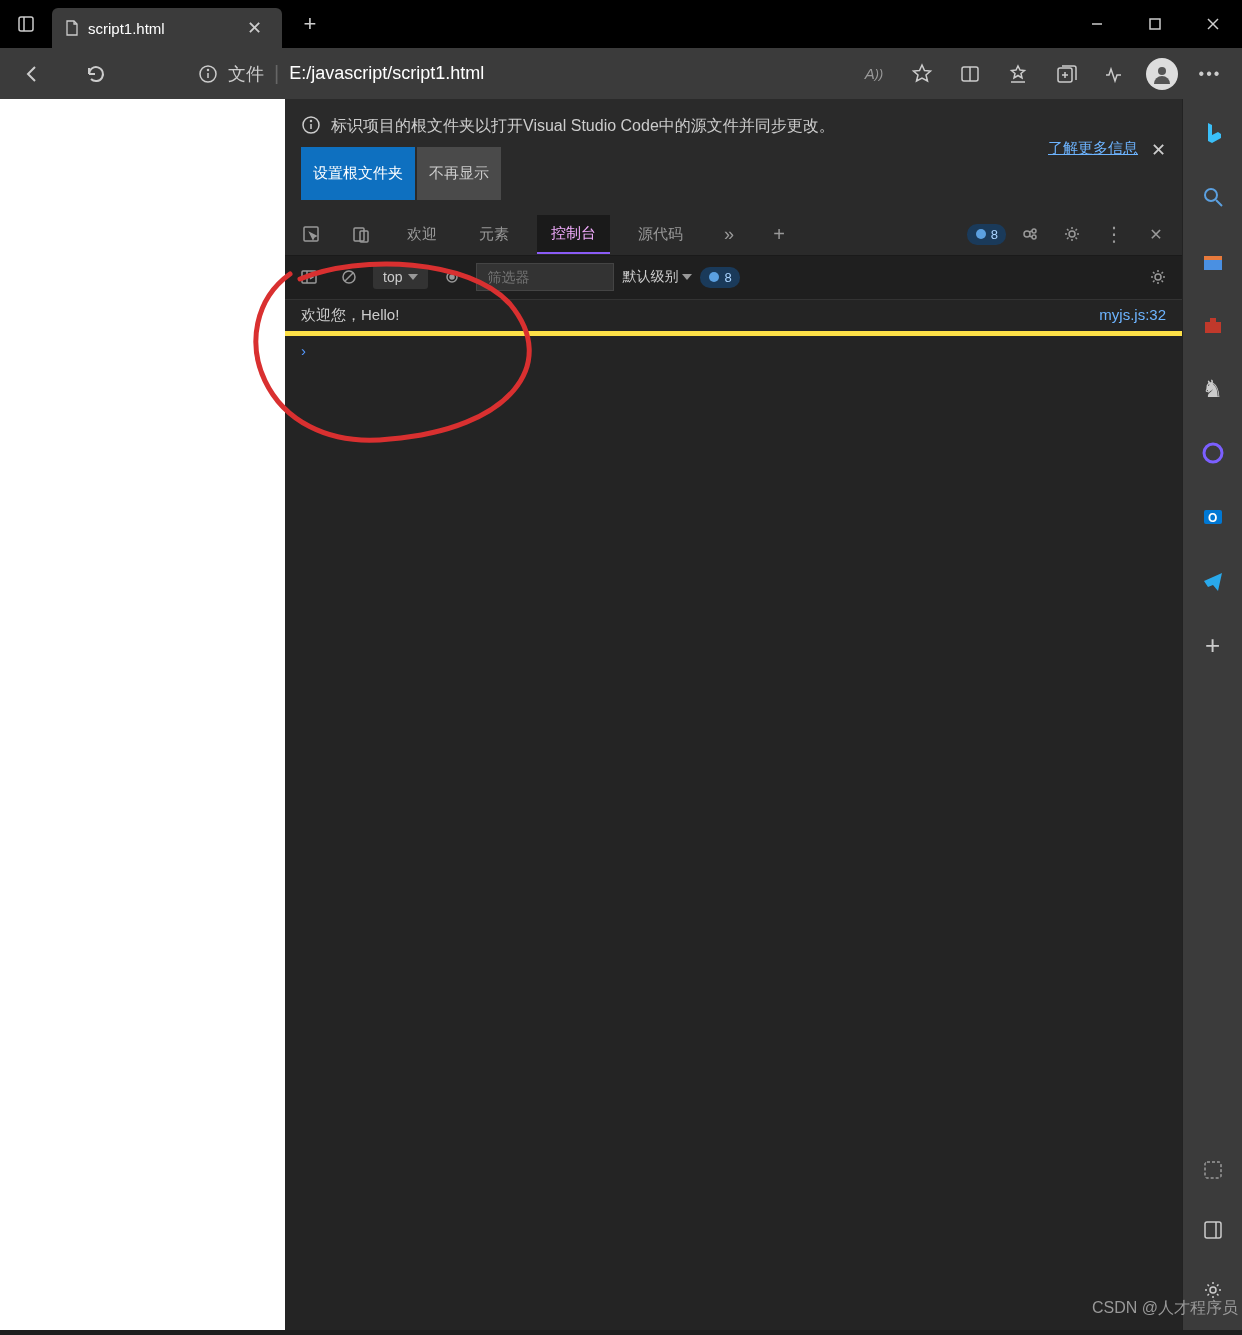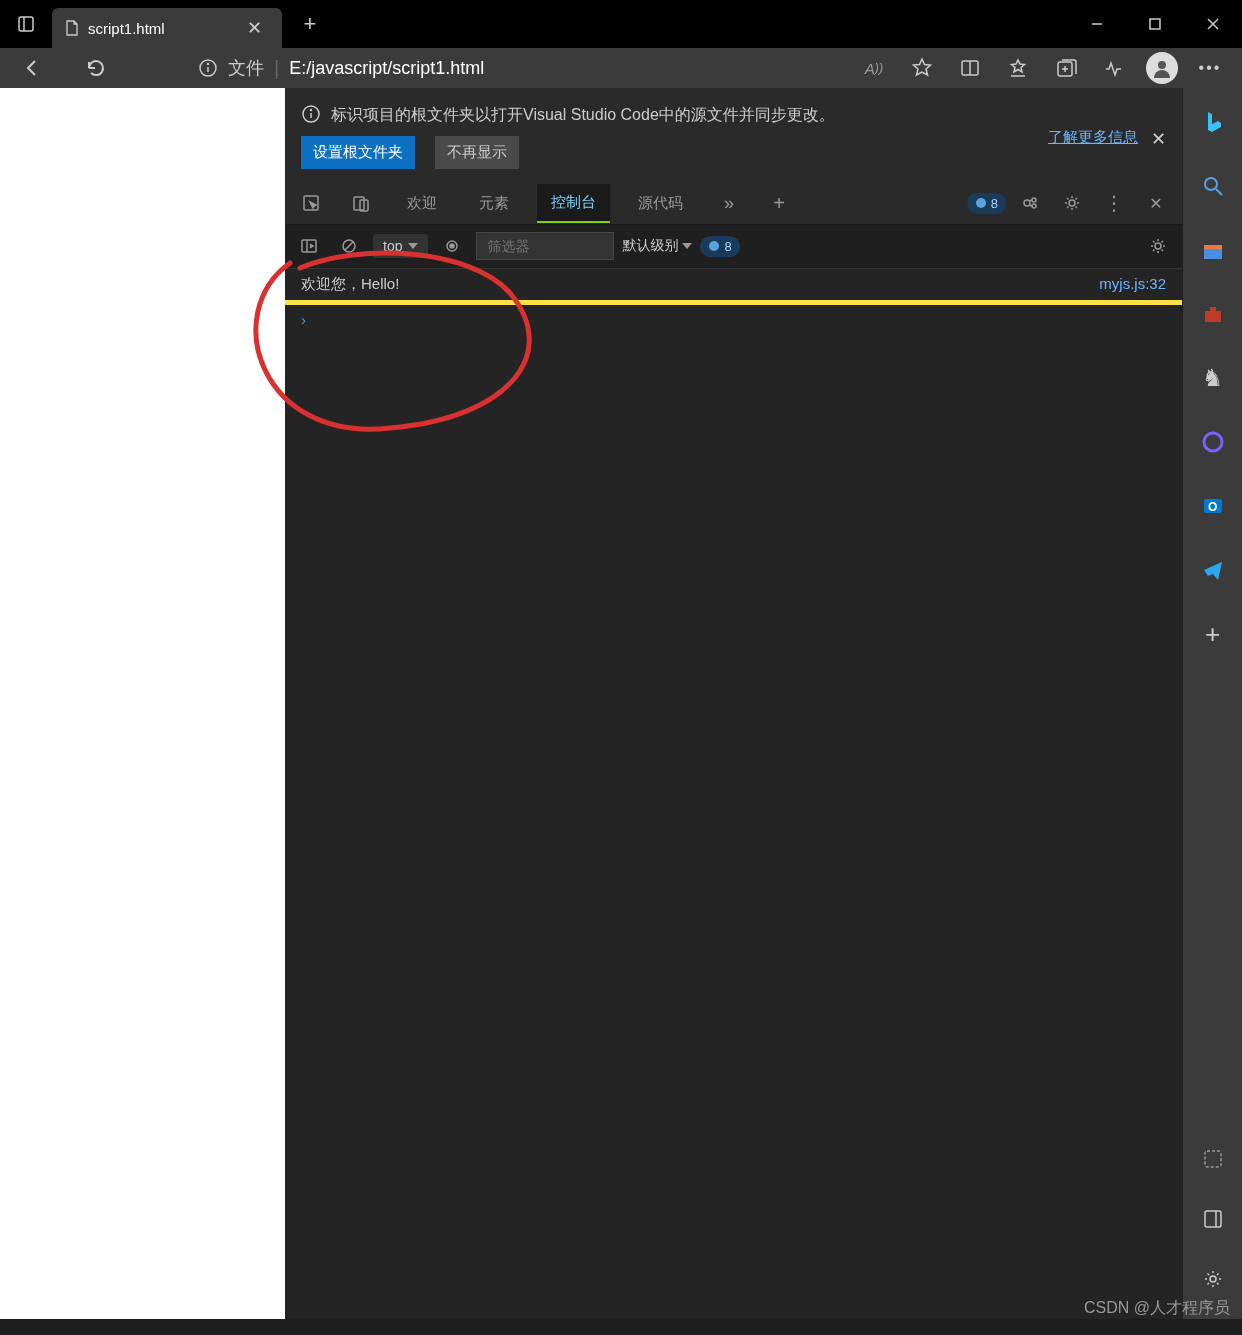--- a/index.html
+++ b/index.html
@@ -6,44 +6,44 @@
 body { width: 1242px; height: 1335px; background: #1e1e1e; overflow: hidden; position: relative; }
 
 .titlebar { height: 48px; background: #000000; display: flex; align-items: center; }
 .tab-manager { width: 52px; height: 48px; display: flex; align-items: center; justify-content: center; color: #ccc; }
 .tab { display: flex; align-items: center; height: 40px; background: #3b3b3b; border-radius: 6px 6px 0 0; padding: 0 12px; margin-top: 8px; gap: 8px; color: #fff; font-size: 15px; min-width: 230px; }
 .tab-close { color: #ccc; font-size: 18px; margin-left: auto; cursor: pointer; padding: 4px 8px; }
 .new-tab { width: 40px; display: flex; align-items: center; justify-content: center; color: #ccc; font-size: 22px; margin-left: 8px; cursor: pointer; }
 .win-controls { margin-left: auto; display: flex; }
 .win-btn { width: 58px; height: 40px; display: flex; align-items: center; justify-content: center; color: #ccc; font-size: 14px; cursor: pointer; }
 
-.toolbar { height: 40px; background: #3b3b3b; display: flex; align-items: center; padding: 0 10px; gap: 20px; }
+.toolbar { height: 51px; background: #3b3b3b; display: flex; align-items: center; padding: 0 10px; gap: 20px; }
 .tool-icon { width: 44px; height: 40px; display: flex; align-items: center; justify-content: center; color: #ccc; cursor: pointer; }
 .addressbox { flex: 0 0 auto; display: flex; align-items: center; gap: 10px; background: transparent; padding: 0 10px; height: 44px; }
 .addr-prefix { color: #ccc; font-size: 18px; display: flex; align-items: center; gap: 8px; }
 .addr-sep { color: #666; font-size: 20px; }
 .addr-url { color: #fff; font-size: 18px; }
 .toolbar-right { margin-left: auto; display: flex; align-items: center; gap: 4px; }
 .avatar { width: 32px; height: 32px; border-radius: 50%; background: #ddd; display: flex; align-items: center; justify-content: center; }
 
 .content-area { height: calc(100% - 104px); display: flex; position: relative; }
 .page-left { width: 285px; background: #fff; }
 .devtools { flex: 1; background: #242424; display: flex; flex-direction: column; position: relative; }
 
 .info-bar { background: #2a2a2a; padding: 14px 16px; color: #ccc; display: flex; align-items: flex-start; position: relative; font-size: 16px; flex-wrap: wrap; }
 .info-text { flex: 1; line-height: 1.6; }
 .info-link { color: #6db4ff; text-decoration: underline; cursor: pointer; position: absolute; right: 44px; top: 40px; font-size: 15px; }
 .info-close { color: #ccc; cursor: pointer; position: absolute; right: 16px; top: 40px; font-size: 18px; }
-.info-buttons { width: 100%; display: flex; gap: 20px; margin-top: 8px; }
+.info-buttons { width: 100%; display: flex; gap: 2px; margin-top: 8px; }
 .btn-primary { background: #0e70c0; color: #fff; padding: 7px 12px; border: none; cursor: pointer; font-size: 15px; }
-.btn-secondary { background: #4a4a4a; color: #ccc; padding: 7px 12px; border: none; cursor: pointer; font-size: 15px; }
+.btn-secondary { background: #4a4a4a; color: #ccc; padding: 17px 12px; border: none; cursor: pointer; font-size: 15px; }
 
 .dt-tabs { height: 42px; background: #2a2a2a; display: flex; align-items: center; padding: 0 8px; gap: 14px; border-bottom: 1px solid #1a1a1a; }
 .dt-tab { padding: 9px 14px; color: #999; font-size: 15px; cursor: pointer; }
-.dt-tab.active { color: #7dd3fc; background: #1a1a1a; border-bottom: 2px solid #84cc16; }
+.dt-tab.active { color: #f0abfc; background: #1a1a1a; border-bottom: 2px solid #8b5cf6; }
 .dt-icon { width: 36px; height: 36px; display: flex; align-items: center; justify-content: center; color: #999; cursor: pointer; }
 .dt-right { margin-left: auto; display: flex; align-items: center; gap: 6px; }
 .badge { display: flex; align-items: center; gap: 4px; background: #1a3a5a; color: #aad4ff; padding: 3px 8px; border-radius: 10px; font-size: 13px; }
 
 .console-toolbar { height: 44px; background: #1f1f1f; display: flex; align-items: center; padding: 0 8px; gap: 8px; border-bottom: 1px solid #333; }
 .ct-icon { width: 32px; height: 32px; display: flex; align-items: center; justify-content: center; color: #999; cursor: pointer; }
 .context-select { background: #333; color: #ccc; padding: 4px 10px; border-radius: 3px; display: flex; align-items: center; gap: 6px; cursor: pointer; font-size: 14px; }
 .filter-input { background: #333; border: 1px solid #444; color: #ccc; padding: 5px 10px; width: 138px; font-size: 14px; }
 .level-select { display: flex; align-items: center; gap: 4px; color: #ccc; font-size: 14px; cursor: pointer; }
 .ct-right { margin-left: auto; display: flex; align-items: center; gap: 10px; }
@@ -54,21 +54,21 @@
 .console-src { color: #6db4ff; cursor: pointer; }
 .console-prompt { padding: 6px 16px; color: #5599ff; }
 
 .right-sidebar { position: absolute; right: 0; top: 0; width: 60px; height: 100%; background: #3b3b3b; display: flex; flex-direction: column; align-items: center; padding-top: 14px; gap: 24px; border-left: 1px solid #222; }
 .rs-icon { width: 40px; height: 40px; display: flex; align-items: center; justify-content: center; color: #ccc; cursor: pointer; font-size: 22px; }
 .rs-bottom { margin-top: auto; margin-bottom: 20px; display: flex; flex-direction: column; gap: 20px; }
 
 .annotation-circle { position: absolute; left: 250px; top: 165px; width: 300px; height: 180px; pointer-events: none; z-index: 100; }
 .annotation-circle svg { width: 100%; height: 100%; overflow: visible; }
 
-.watermark { position: absolute; right: 12px; bottom: 16px; color: #999; font-size: 16px; z-index: 200; }
+.watermark { position: absolute; right: 4px; bottom: 16px; color: #999; font-size: 16px; z-index: 200; }
 
 .tri-down { display: inline-block; width: 0; height: 0; border-left: 5px solid transparent; border-right: 5px solid transparent; border-top: 6px solid #999; }
 </style>
 </head>
 <body>
 
 <div class="titlebar">
   <div class="tab-manager">
     <svg width="18" height="18" viewBox="0 0 18 18" fill="none" stroke="#ccc" stroke-width="1.5">
         <rect x="2" y="2" width="14" height="14" rx="2"></rect>

